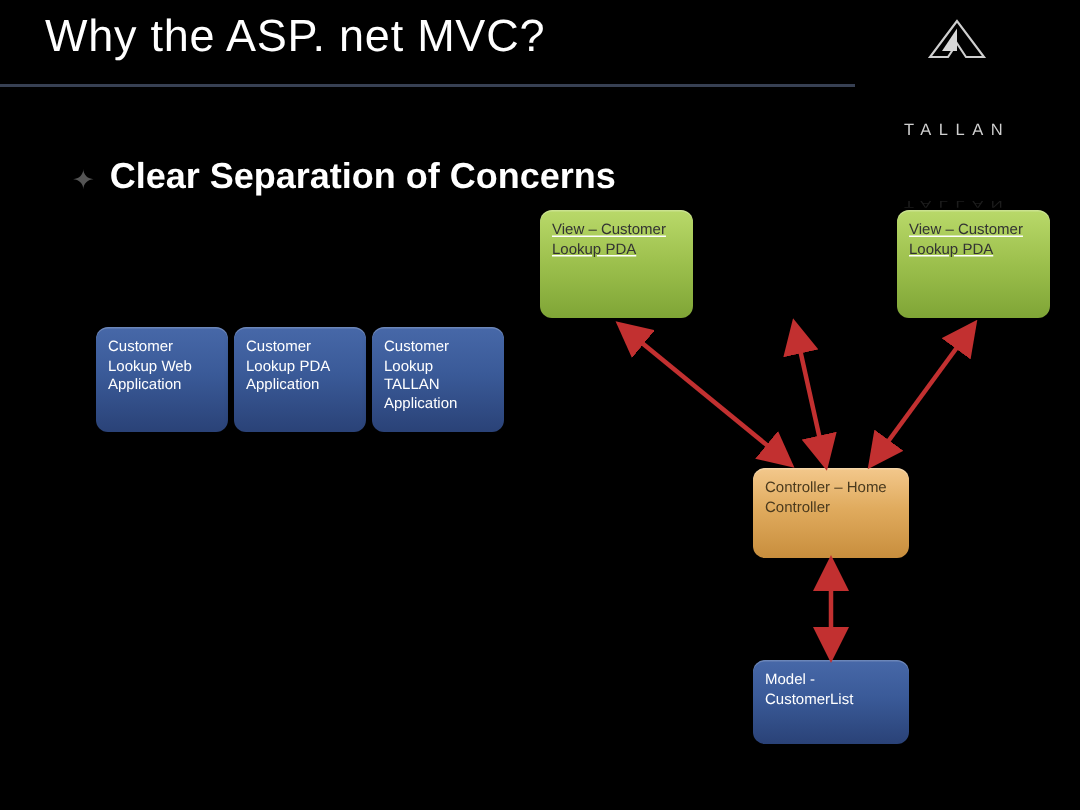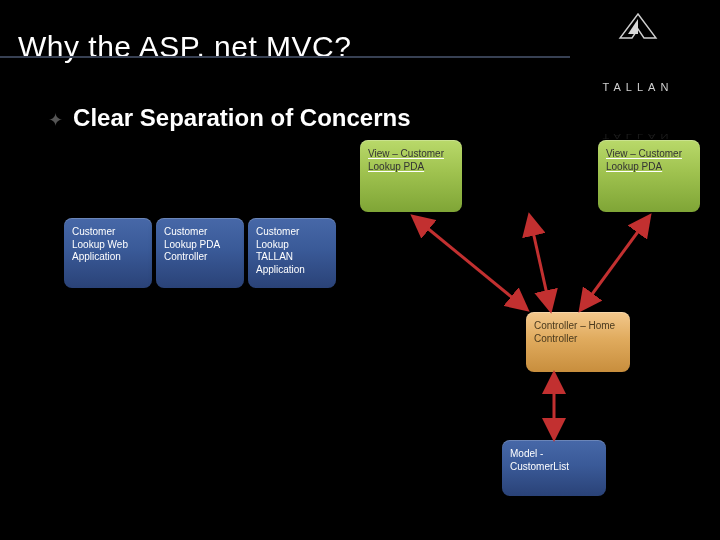--- a/index.html
+++ b/index.html
@@ -8,25 +8,25 @@
     height: 540px;
     background: #000;
     color: #fff;
     font-family: Arial, Helvetica, sans-serif;
     position: relative;
     overflow: hidden;
   }
   .title-bar {
     position: absolute;
     top: 8px;
-    left: 4px;
+    left: 16px;
     right: 0;
     height: 56px;
     display: flex;
-    align-items: flex-end;
+    align-items: flex-start;
   }
   .title {
     font-size: 30px;
     color: #fff;
     padding-left: 14px;
     letter-spacing: 0.5px;
   }
   .title-underline {
     position: absolute;
     top: 56px;
@@ -144,21 +144,20 @@
     background: linear-gradient(180deg, #f3c88c 0%, #e0ab5e 45%, #c88e3d 100%);
     box-shadow: 0 3px 6px rgba(0,0,0,.6), inset 0 1px 0 rgba(255,255,255,.25);
     padding: 8px;
     box-sizing: border-box;
     color: #4a3a1e;
     font-size: 10px;
     line-height: 1.25;
     position: absolute;
     left: 142px;
     top: 172px;
-    margin-left: 24px;
   }
   .model-box {
     width: 104px;
     height: 56px;
     border-radius: 8px;
     background: linear-gradient(180deg, #4768a8 0%, #3a5a98 45%, #2a4277 100%);
     box-shadow: 0 3px 6px rgba(0,0,0,.6), inset 0 1px 0 rgba(255,255,255,.2);
     padding: 8px;
     box-sizing: border-box;
     color: #fff;
@@ -194,21 +193,21 @@
   <div class="logo-reflect">TALLAN</div>
 </div>
 
 <div class="bullet-row">
   <span class="bullet-mark">✦</span>
   <span class="bullet-text">Clear Separation of Concerns</span>
 </div>
 
 <div class="left-group">
   <div class="flat-box">Customer Lookup Web Application</div>
-  <div class="flat-box">Customer Lookup PDA Controller</div>
+  <div class="flat-box">Customer Lookup PDA Application</div>
   <div class="flat-box">Customer Lookup TALLAN Application</div>
 </div>
 
 <div class="diagram">
   <div class="view-row">
     <div class="view-box">View – Customer Lookup PDA</div>
     <div class="view-box">View – Customer Lookup PDA</div>
   </div>
   <div class="controller-box">Controller – Home Controller</div>
   <div class="model-box">Model - CustomerList</div>

